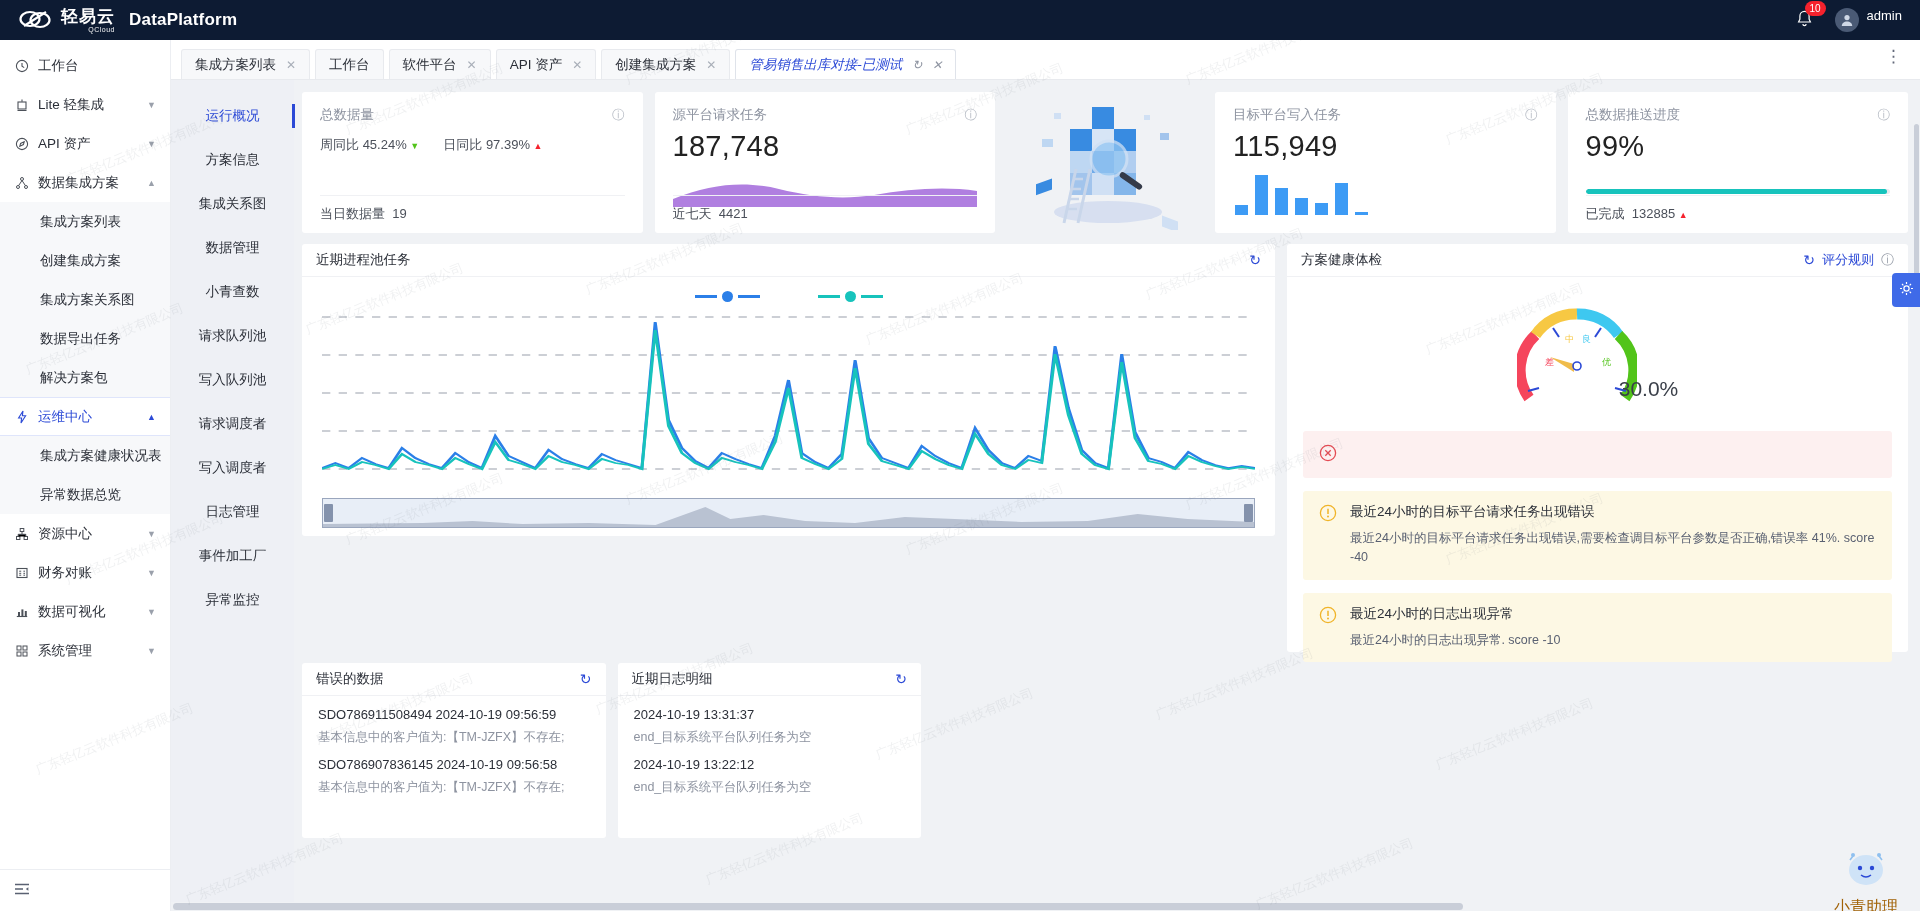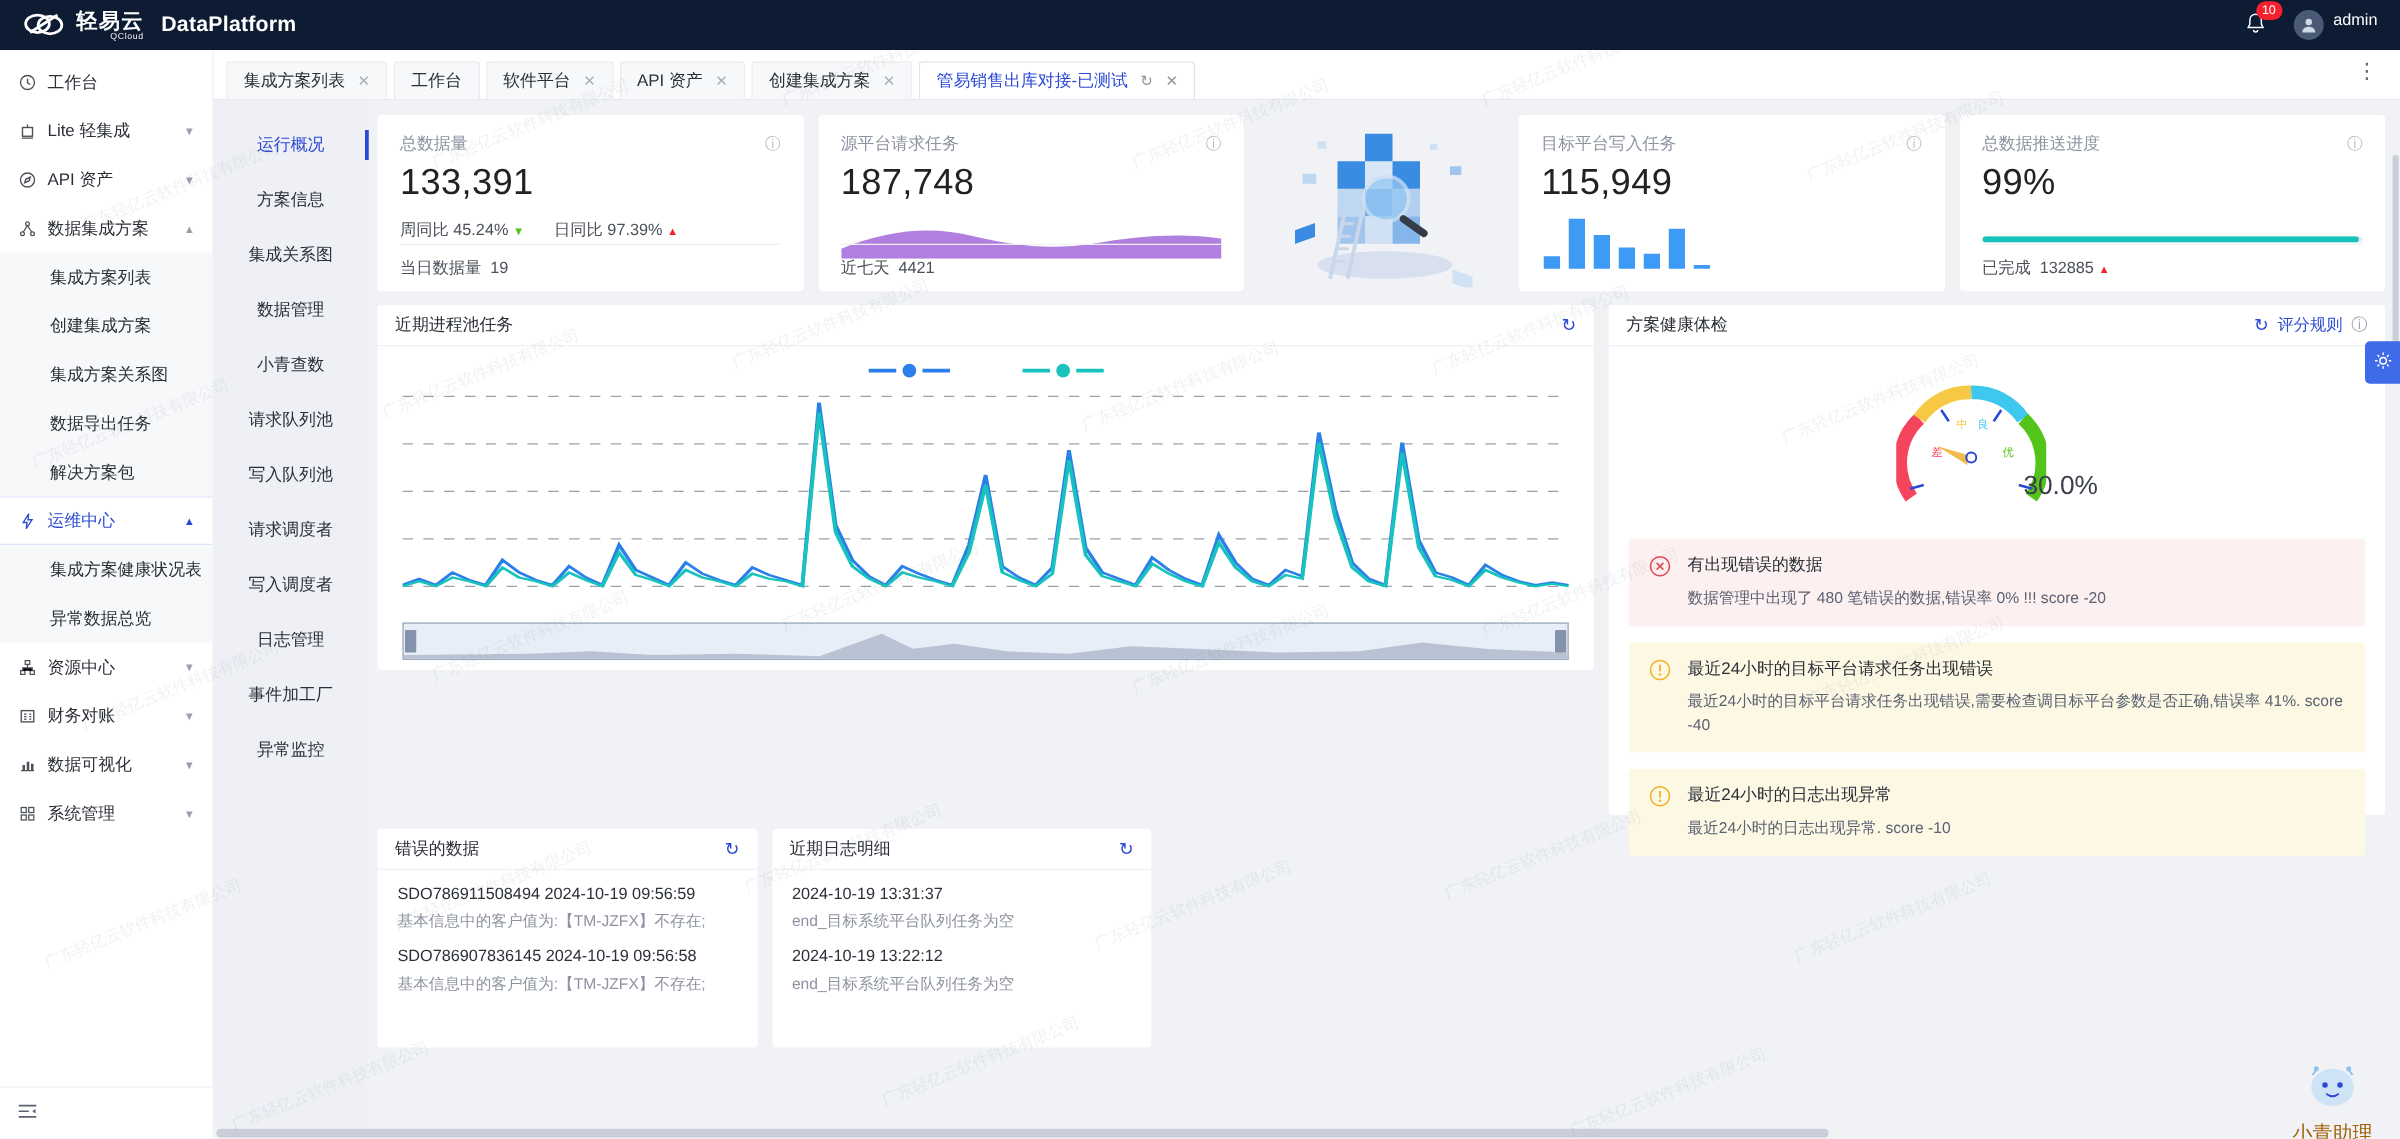--- a/index.html
+++ b/index.html
@@ -68,21 +68,21 @@
     height:40px; background:#fff; display:flex; align-items:flex-end;
     padding:0 8px 0 10px; border-bottom:1px solid #e8eaee; position:relative;
   }
   .tab {
     height:30px; display:flex; align-items:center; gap:10px; padding:0 13px;
     background:#f7f8fa; border:1px solid #e8eaee; border-bottom:none; margin-right:5px;
     font-size:13.5px; color:#2b2f38; cursor:pointer; border-radius:3px 3px 0 0;
     white-space:nowrap;
   }
   .tab .x { color:#a8aeb8; font-size:12px; }
-  .tab.active { background:#fff; color:#2b49d6; border-color:#dfe3ea; }
+  .tab.active { background:#fff; color:#2b49d6; border-color:#dfe3ea;font-style:italic; }
   .tab.active .x { color:#8d93a0; }
   .tab .reload { color:#8d93a0; font-size:12px;}
   .tab-more { margin-left:auto; color:#63697a; font-size:17px; padding:0 10px 6px 0; align-self:center;}
 
   .content { flex:1; display:flex; background:#f0f2f5; min-height:0; position:relative; overflow:hidden;}
 
   
   .subnav { width:123px; background:#eef0f5; flex:0 0 123px; padding-top:14px; }
   .sn-item {
     height:44px; display:flex; align-items:center; justify-content:center;
@@ -408,21 +408,20 @@
 
       <div class="panel-area">
 
         <div class="stat-row">
 
           <div class="card stat-card">
             <div class="stat-hd">
               <span class="stat-title">总数据量</span>
               <span class="stat-info">ⓘ</span>
             </div>
-            <div class="stat-num">133,391</div>
             <div class="stat-sub">
               <span>
                 <span>周同比</span>
                 <span>45.24%</span>
                 <span class="tri-d">▼</span>
               </span>
               <span>
                 <span>日同比</span>
                 <span>97.39%</span>
                 <span class="tri-u">▲</span>
@@ -591,24 +590,20 @@
               <div style="font-size:21px;color:#3a3f49;margin-left:-18px;margin-top:56px;">30.0%</div>
             </div>
 
             <div class="alerts">
               <div class="alert err">
                 <span class="al-ic">
                   <svg width="18" height="18" viewBox="0 0 18 18">
                       <circle cx="9" cy="9" r="7.6" fill="none" stroke="#e44b53" stroke-width="1.3"></circle>
                       <path d="M6.3 6.3l5.4 5.4M11.7 6.3l-5.4 5.4" stroke="#e44b53" stroke-width="1.3"></path>
                     </svg>
-                </span>
-                <span>
-                  <div class="al-t">有出现错误的数据</div>
-                  <div class="al-d">数据管理中出现了 480 笔错误的数据,错误率 0% !!! score -20</div>
                 </span>
               </div>
               <div class="alert warn">
                 <span class="al-ic">
                   <svg width="18" height="18" viewBox="0 0 18 18">
                       <circle cx="9" cy="9" r="7.6" fill="none" stroke="#f0b429" stroke-width="1.3"></circle>
                       <path d="M9 4.8v5.1" stroke="#f0b429" stroke-width="1.5"></path>
                       <circle cx="9" cy="12.5" r="1" fill="#f0b429"></circle>
                     </svg>
                 </span>

